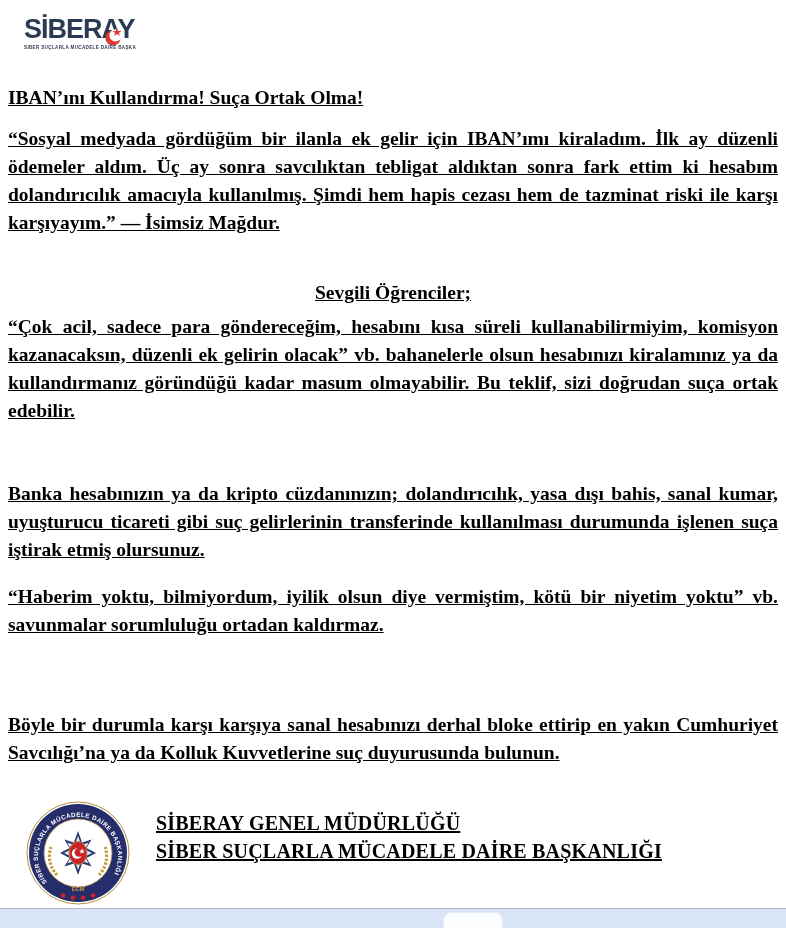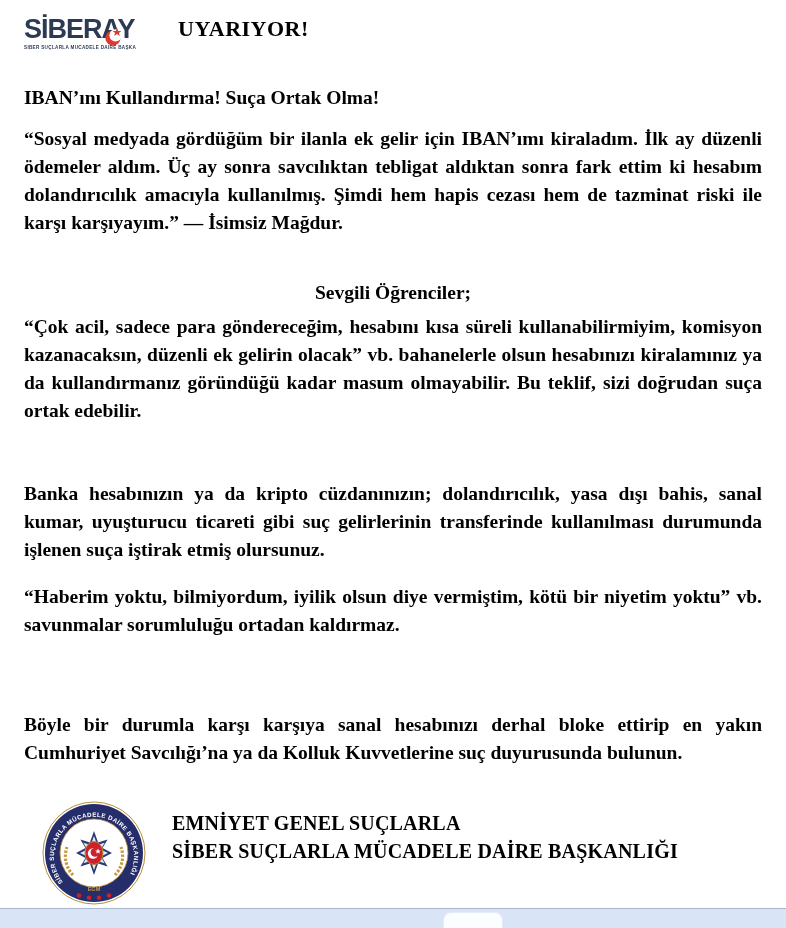--- a/index.html
+++ b/index.html
@@ -21,21 +21,21 @@
     font-size: 4.6px; letter-spacing: 0.32px; white-space: nowrap;
     color: #2c3b53; font-weight: bold; margin-top: -3px; overflow: hidden;
     width: 112px;
   }
   .warning-word {
     font-weight: bold; font-size: 22px; letter-spacing: 0.5px;
     margin: 8px 0 0 38px;
   }
 
   
-  .doc {  padding: 0 24px; }
+  .doc {  padding: 0 8px; text-decoration: underline; }
   .doc-title {
     font-weight: bold; font-size: 19.5px; line-height: 27px;
     margin-top: 34px; margin-bottom: 14px; text-align: left;
   }
   .para {
     font-weight: bold; font-size: 19.5px; line-height: 28px;
     text-align: justify; text-justify: inter-word;
   }
   .para.salutation { text-align: left; }
   #paragraphs p:nth-child(1) { margin-bottom: 42px; }
@@ -75,21 +75,20 @@
         <text x="0" y="30" font-family="Liberation Sans, sans-serif" font-weight="bold" font-size="27" letter-spacing="-1" fill="#2c3b53">SİBERAY</text>
 
         <g>
           <circle cx="89" cy="30" r="7.6" fill="#e0392f"></circle>
           <circle cx="91.6" cy="27.4" r="6.2" fill="#ffffff"></circle>
           <path d="M 93 20 L 94.2 23 L 97.4 23 L 94.9 24.9 L 95.9 28 L 93 26.1 L 90.1 28 L 91.1 24.9 L 88.6 23 L 91.8 23 Z" fill="#e0392f"></path>
         </g>
       </svg>
       <div class="logo-tagline">SİBER SUÇLARLA MÜCADELE DAİRE BAŞKANLIĞI</div>
     </div>
-    <div class="warning-word">UYARIYOR!</div>
   </div>
 
   <div class="doc">
     <p class="doc-title">IBAN’ını Kullandırma! Suça Ortak Olma!</p>
     <div id="paragraphs">
         <p class="para quote">“Sosyal medyada gördüğüm bir ilanla ek gelir için IBAN’ımı kiraladım. İlk ay düzenli ödemeler aldım. Üç ay sonra savcılıktan tebligat aldıktan sonra fark ettim ki hesabım dolandırıcılık amacıyla kullanılmış. Şimdi hem hapis cezası hem de tazminat riski ile karşı karşıyayım.” — İsimsiz Mağdur.</p>
         <p class="para salutation">Sevgili Öğrenciler;</p>
         <p class="para quote">“Çok acil, sadece para göndereceğim, hesabını kısa süreli kullanabilirmiyim, komisyon kazanacaksın, düzenli ek gelirin olacak” vb. bahanelerle olsun hesabınızı kiralamınız ya da kullandırmanız göründüğü kadar masum olmayabilir. Bu teklif, sizi doğrudan suça ortak edebilir.</p>
         <p class="para body">Banka hesabınızın ya da kripto cüzdanınızın; dolandırıcılık, yasa dışı bahis, sanal kumar, uyuşturucu ticareti gibi suç gelirlerinin transferinde kullanılması durumunda işlenen suça iştirak etmiş olursunuz.</p>
         <p class="para quote">“Haberim yoktu, bilmiyordum, iyilik olsun diye vermiştim, kötü bir niyetim yoktu” vb. savunmalar sorumluluğu ortadan kaldırmaz.</p>
@@ -123,21 +122,21 @@
 
         <text x="52" y="90" text-anchor="middle" font-family="Liberation Sans, sans-serif" font-weight="bold" font-size="5.6" fill="#c49a42">EGM</text>
         <g fill="#cc2229">
           <circle cx="37" cy="94.5" r="2.3"></circle>
           <circle cx="47" cy="96.8" r="2.3"></circle>
           <circle cx="57" cy="96.8" r="2.3"></circle>
           <circle cx="67" cy="94.5" r="2.3"></circle>
         </g>
       </svg>
       <div class="footer-text">
-        <div class="footer-line">EMNİYET GENEL SUÇLARLA</div>
+        <div class="footer-line">SİBERAY GENEL MÜDÜRLÜĞÜ</div>
         <div class="footer-line">SİBER SUÇLARLA MÜCADELE DAİRE BAŞKANLIĞI</div>
       </div>
     </div>
   </div>
 
   <div class="hscrollbar">
     <div class="hscroll-thumb"></div>
   </div>
 
 </div>

